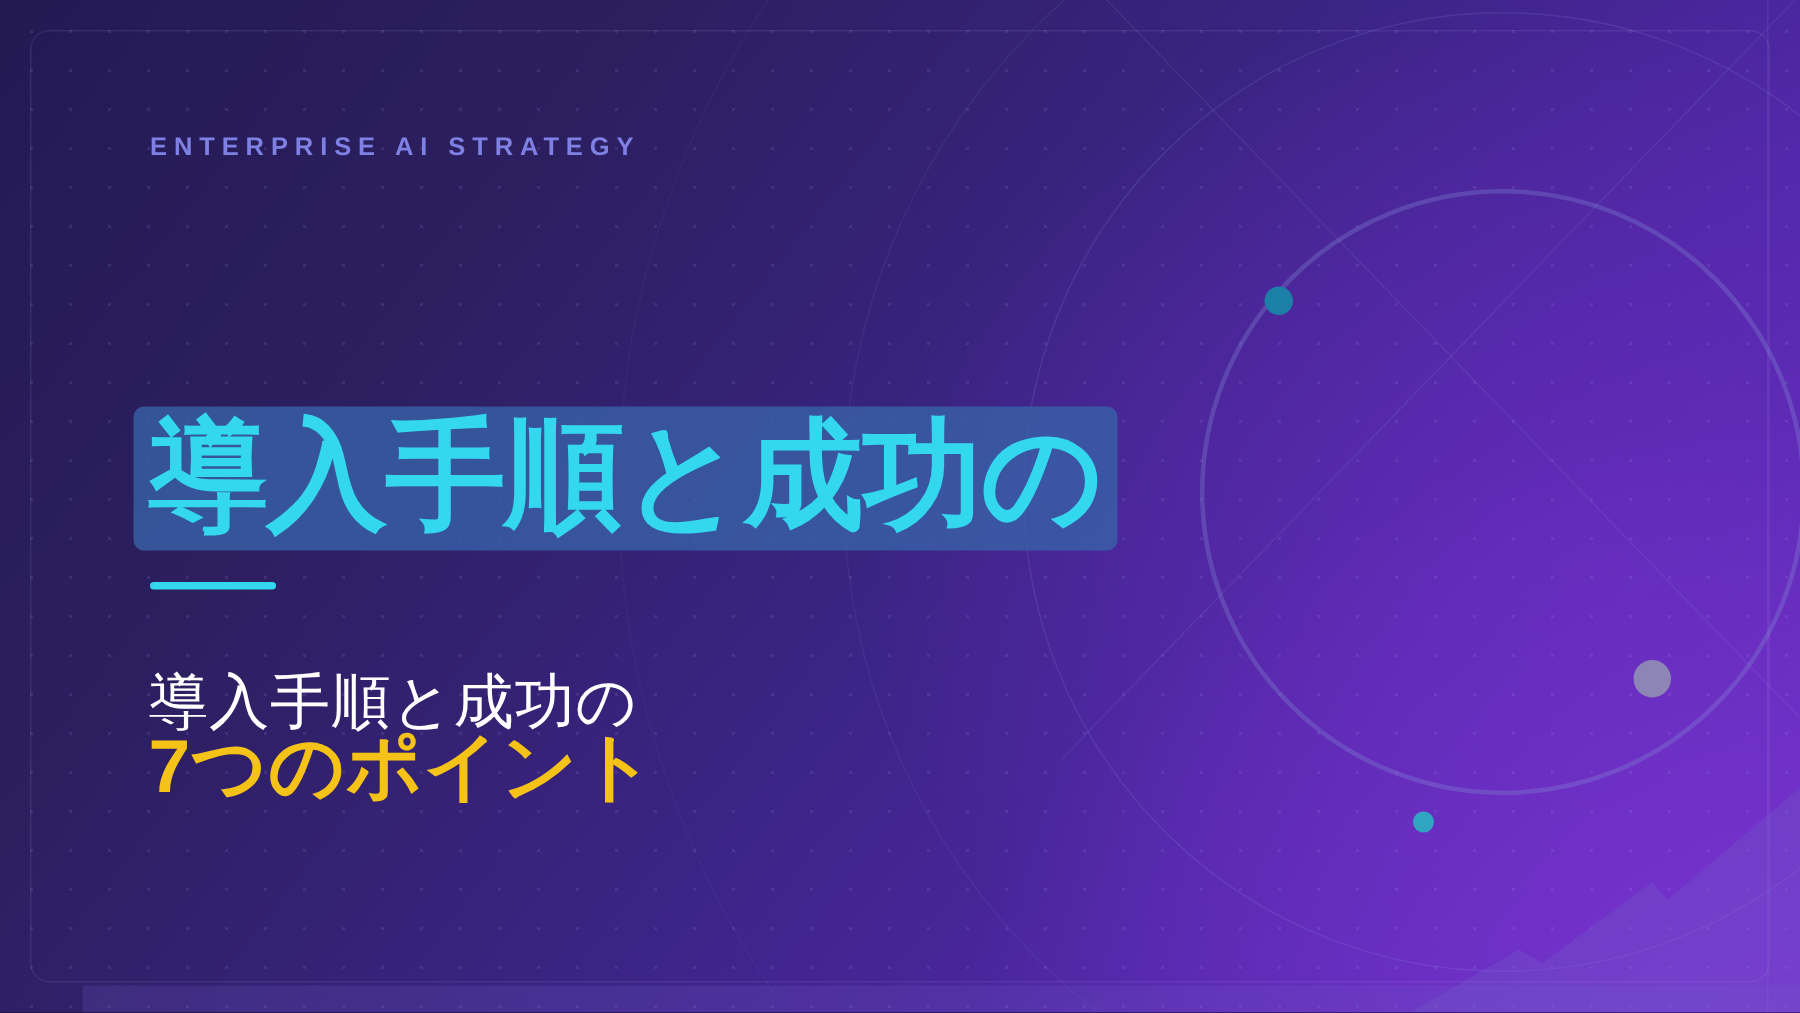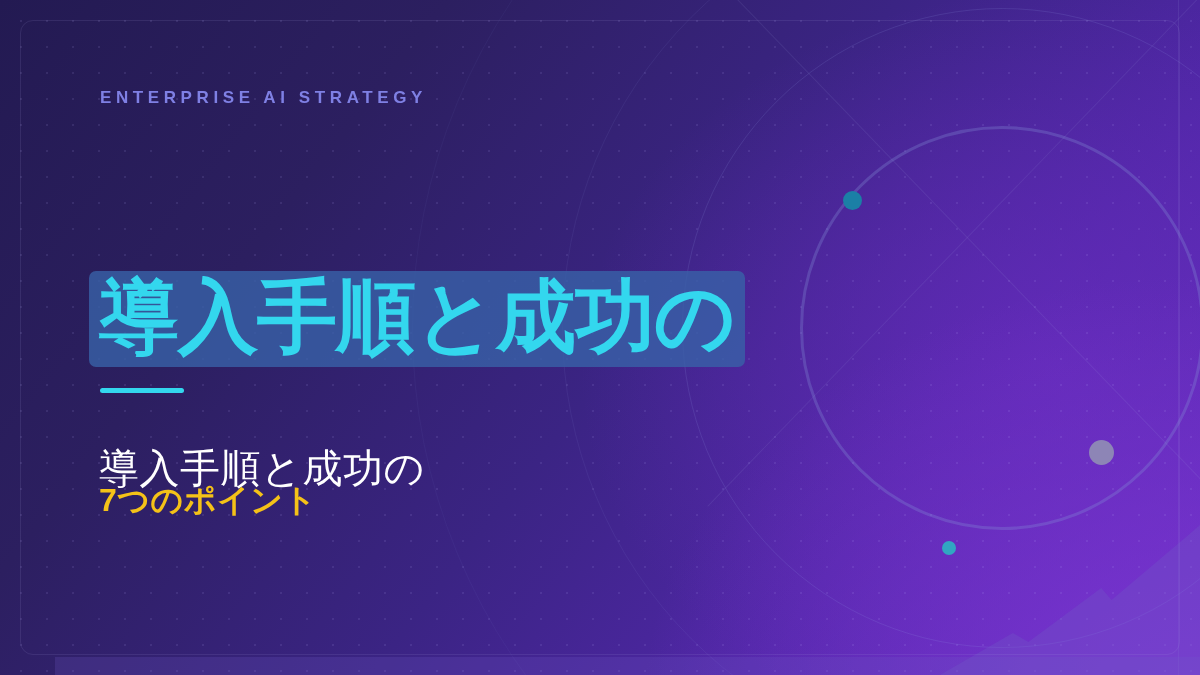--- a/index.html
+++ b/index.html
@@ -144,21 +144,21 @@
     font-size:40px;
     line-height:1.2;
     font-weight:normal;
     color:#ffffff;
     letter-spacing:0.5px;
     white-space:nowrap;
   }
   .sub2 {
     position:absolute;
     left:1px; top:481px;
-    font-size:32px;
+    font-size:50px;
     line-height:1.2;
     font-weight:bold;
     color:#f5c218;
     letter-spacing:0.5px;
     white-space:nowrap;
   }
 </style>
 </head>
 <body>
 

